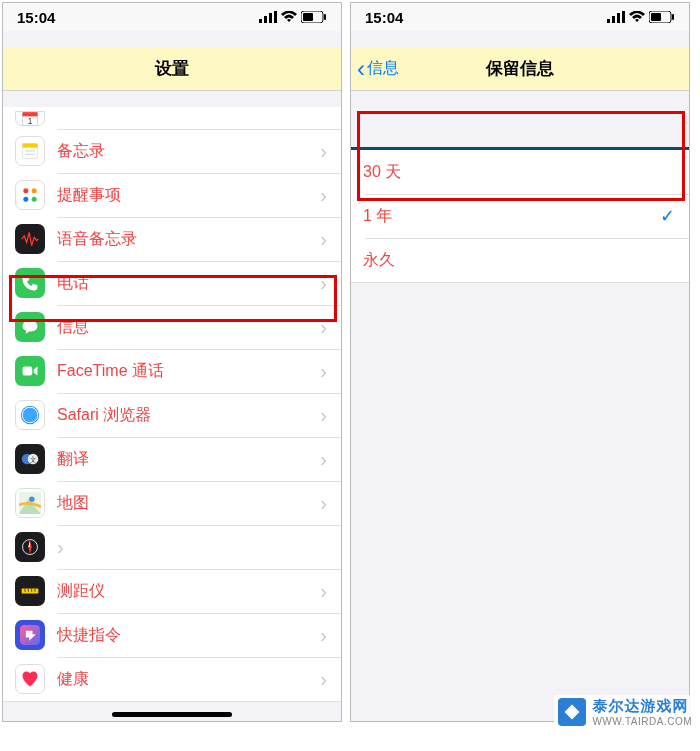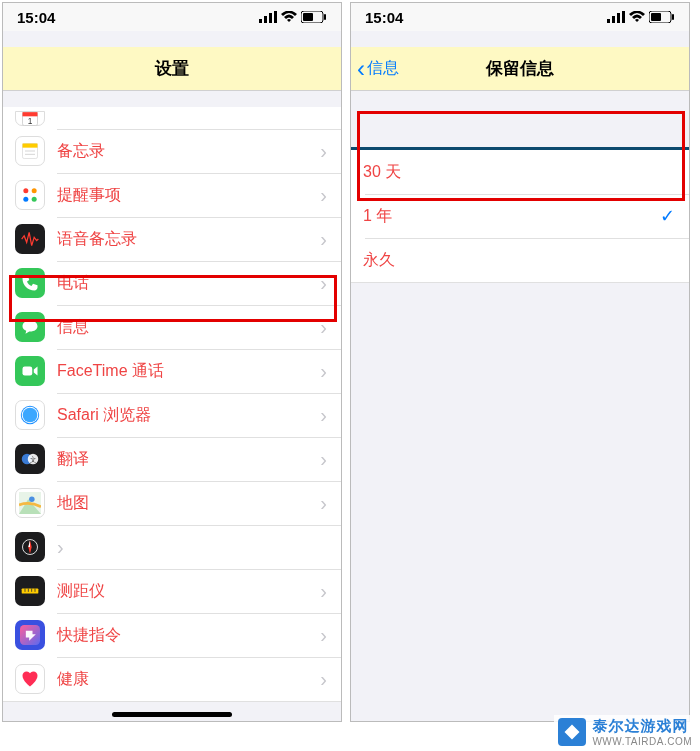--- a/index.html
+++ b/index.html
@@ -126,21 +126,21 @@
   .highlight-red {
     position: absolute;
     border: 3px solid #e30000;
     pointer-events: none;
     z-index: 5;
   }
   
   .watermark {
     position: absolute;
     right: 4px;
-    bottom: 2px;
+    bottom: 22px;
     display: flex;
     align-items: center;
     gap: 6px;
     font-size: 14px;
     font-weight: 800;
     color: #2b80d6;
     z-index: 20;
     background: rgba(255,255,255,0.85);
     padding: 2px 4px;
   }

